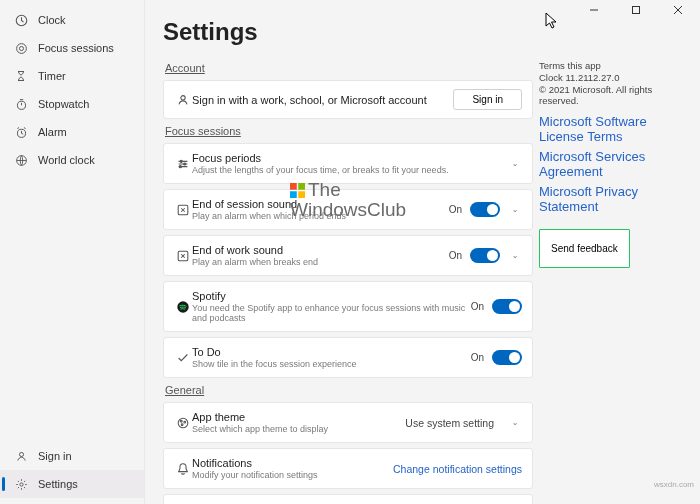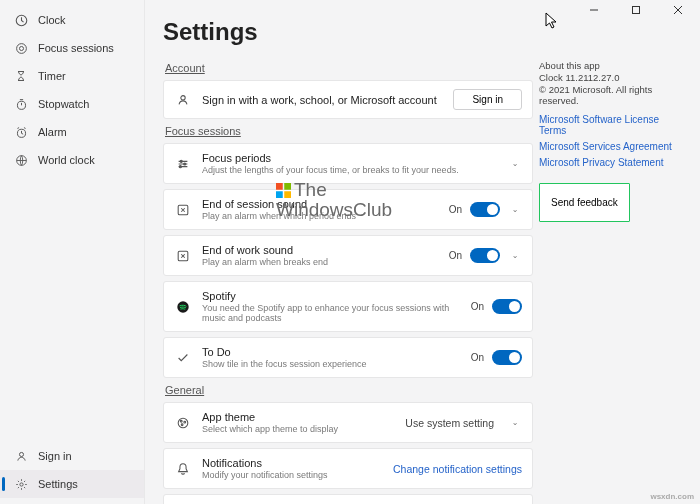--- a/index.html
+++ b/index.html
@@ -18,49 +18,49 @@
   .nav-item.selected { background: #eceaed; position: relative; }
   .nav-item.selected::before { content: ""; position: absolute; left: 2px; top: 7px; bottom: 7px; width: 2.5px; background: #0067c0; border-radius: 2px; }
   .nav-icon { width: 14px; height: 14px; display: inline-flex; align-items: center; justify-content: center; color: #555; }
 
   
   .main { flex: 1; display: flex; padding: 18px 12px 8px 18px; overflow: hidden; }
   .content { flex: 1; min-width: 0; }
   .content h1 { font-size: 24px; font-weight: 600; margin-bottom: 16px; color: #222; }
   .section-label { font-size: 11px; color: #555; margin: 6px 0 6px 2px; text-decoration: underline; }
 
-  .card { background: #fff; border: 1px solid #e6e6e7; border-radius: 3px; margin-bottom: 5px; padding: 8px 10px; display: flex; align-items: center; gap: 10px; }
+  .card { background: #fff; border: 1px solid #e6e6e7; border-radius: 3px; margin-bottom: 5px; padding: 8px 10px; display: flex; align-items: center; }
   .card .icon-slot { width: 18px; height: 18px; display: flex; align-items: center; justify-content: center; color: #555; flex-shrink: 0; }
   .card .text { flex: 1; min-width: 0; }
   .card .title { font-size: 11px; color: #222; }
   .card .desc { font-size: 9px; color: #7a7a7a; margin-top: 1px; }
   .card .trail { display: flex; align-items: center; gap: 8px; flex-shrink: 0; }
   .chev { width: 14px; height: 14px; display: flex; align-items: center; justify-content: center; color: #777; font-size: 8px; cursor: pointer; }
   .signin-btn { background: #fff; border: 1px solid #d0d0d2; border-radius: 3px; padding: 4px 18px; font-size: 10px; cursor: pointer; }
   .onlabel { font-size: 10px; color: #444; }
   .link { font-size: 10.5px; color: #2563c9; cursor: pointer; }
   .select-like { font-size: 10.5px; color: #444; padding-right: 6px; }
 
   
   .toggle { width: 30px; height: 15px; border-radius: 8px; background: #0067c0; position: relative; cursor: pointer; }
   .toggle::after { content: ""; position: absolute; top: 2px; right: 2px; width: 11px; height: 11px; background: #fff; border-radius: 50%; }
 
   
   .about { width: 155px; padding: 42px 4px 0 6px; font-size: 9.5px; color: #444; }
   .about .hdr { font-weight: 400; }
   .about .ver { margin-top: 1px; }
   .about .cpy { margin-top: 1px; margin-bottom: 8px; }
-  .about a { display: block; color: #2563c9; font-size: 10px; margin: 5px 0; cursor: pointer; text-decoration: none; }
+  .about a { display: block; color: #2563c9; font-size: 13px; margin: 5px 0; cursor: pointer; text-decoration: none; }
   .feedback-btn { margin-top: 10px; background: #fff; border: 1px solid #22c55e; border-radius: 1px; padding: 13px 11px; font-size: 10px; cursor: pointer; }
 
   
-  .watermark { position: absolute; top: 180px; left: 276px; font-size: 19px; font-family: Georgia, serif; color: #6a6a6a; pointer-events: none; line-height: 1.05; }
+  .watermark { position: absolute; top: 180px; left: 290px; font-size: 19px; font-family: Georgia, serif; color: #6a6a6a; pointer-events: none; line-height: 1.05; }
   .watermark .logo { display:inline-block; width:15px; height:15px; margin-right:3px; vertical-align:-2px; }
   .watermark .q { fill:#f25022;} .watermark .q2{fill:#7fba00;} .watermark .q3{fill:#00a4ef;} .watermark .q4{fill:#ffb900;}
-  .attr { position: absolute; bottom: 3px; right: 6px; font-size: 8px; color: #aaa; font-weight: bold; }
+  .attr { position: absolute; bottom: 15px; right: 6px; font-size: 8px; color: #aaa; }
   .cursor { position: absolute; top: 12px; left: 545px; pointer-events: none; }
 </style>
 </head>
 <body>
 
 <div class="window">
 
   <div class="sidebar">
     <div class="sidebar-top">
       <div class="nav-item">
@@ -288,21 +288,21 @@
 
         <div class="text">
           <div class="title">Privacy</div>
 
         </div>
 
       </div>
     </div>
 
     <div class="about">
-      <div class="hdr">About this app</div>
+      <div class="hdr">Terms this app</div>
       <div class="ver">Clock 11.2112.27.0</div>
       <div class="cpy">© 2021 Microsoft. All rights reserved.</div>
       <a>Microsoft Software License Terms</a>
       <a>Microsoft Services Agreement</a>
       <a>Microsoft Privacy Statement</a>
       <button class="feedback-btn">Send feedback</button>
     </div>
   </div>
 </div>
 

